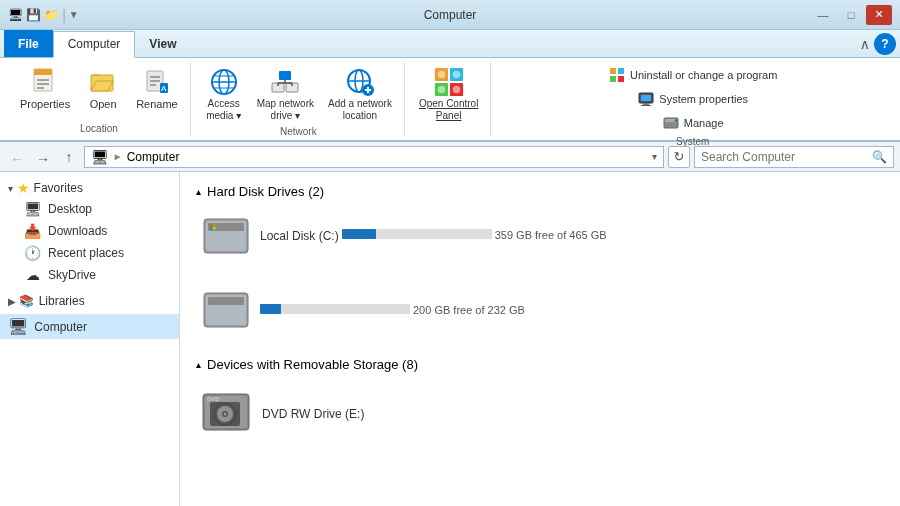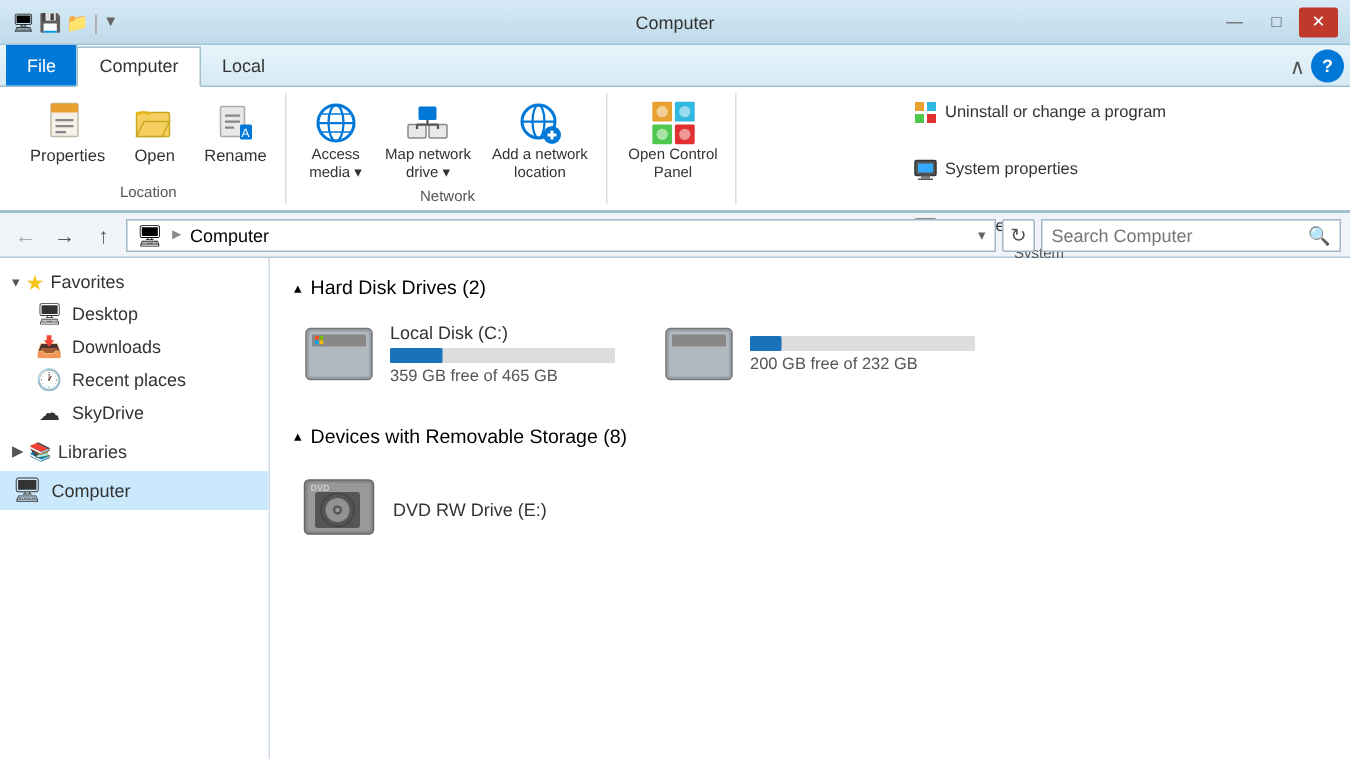--- a/index.html
+++ b/index.html
@@ -37,20 +37,21 @@
       border-bottom: 1px solid #a0c0d0;
     }
     .ribbon-tab {
       padding: 4px 14px;
       font-size: 12px;
       cursor: pointer;
       color: #333;
       height: 100%;
       display: flex;
       align-items: center;
+      font-weight: bold;
     }
     .ribbon-tab.active {
       background: white;
       border: 1px solid #a0c0d0;
       border-bottom: 1px solid white;
       margin-bottom: -1px;
       font-weight: 500;
     }
     .ribbon-tab.file {
       background: #0078d7;
@@ -120,21 +121,22 @@
       border-radius: 2px;
       font-size: 11px;
       color: #333;
       white-space: nowrap;
     }
     .ribbon-btn-small .icon-sm { font-size: 14px; width: 18px; height: 18px; display: flex; align-items: center; justify-content: center; }
     .ribbon-right-group {
       display: flex;
       flex-direction: column;
       justify-content: center;
-      gap: 16px;
+      gap: 2px;
+      align-items: center;
     }
 
     
     .address-bar {
       display: flex;
       align-items: center;
       background: #f0f4f8;
       height: 30px;
       padding: 0 6px;
       gap: 4px;
@@ -245,21 +247,21 @@
     }
     .drive-item {
       display: flex;
       align-items: center;
       gap: 10px;
       padding: 6px;
       border-radius: 2px;
       cursor: pointer;
       min-width: 200px;
     }
-    .drive-info { display: flex; flex-direction: column; gap: 3px; }
+    .drive-info { display: flex; flex-direction: row; gap: 3px; }
     .drive-name { font-size: 12px; color: #333; font-weight: 500; }
     .drive-bar-bg { width: 150px; height: 10px; background: #ddd; border-radius: 1px; }
     .drive-bar { height: 10px; background: #1a72bb; border-radius: 1px; }
     .drive-free { font-size: 11px; color: #555; }
 
     .dvd-item {
       display: flex;
       align-items: center;
       gap: 10px;
       padding: 6px;
@@ -285,21 +287,21 @@
   <div class="window-controls">
     <button class="win-btn minimize">—</button>
     <button class="win-btn maximize">□</button>
     <button class="win-btn close">✕</button>
   </div>
 </div>
 
 <div class="ribbon-tabs">
   <div class="ribbon-tab file">File</div>
   <div class="ribbon-tab active">Computer</div>
-  <div class="ribbon-tab">Local</div>
+  <div class="ribbon-tab">View</div>
   <div class="ribbon-chevron">∧</div>
   <div class="ribbon-help">?</div>
 </div>
 
 <div class="ribbon">
 
   <div class="ribbon-group">
     <div class="ribbon-group-items">
       <div class="ribbon-btn">
         <div class="icon-area">
@@ -393,21 +395,21 @@
             <rect x="2" y="2" width="14" height="14" rx="1" fill="#e8a030"></rect>
             <rect x="18" y="2" width="14" height="14" rx="1" fill="#30b8e0"></rect>
             <rect x="2" y="18" width="14" height="14" rx="1" fill="#50c850"></rect>
             <rect x="18" y="18" width="14" height="14" rx="1" fill="#e03030"></rect>
             <circle cx="9" cy="9" r="4" fill="white" opacity="0.5"></circle>
             <circle cx="25" cy="9" r="4" fill="white" opacity="0.5"></circle>
             <circle cx="9" cy="25" r="4" fill="white" opacity="0.5"></circle>
             <circle cx="25" cy="25" r="4" fill="white" opacity="0.5"></circle>
           </svg>
         </div>
-        <span style="font-size:10px; text-align:center; line-height:1.2;">Open Control<br>Panel</span>
+        <span style="font-size:10px; text-align:center; line-height:1.2;text-decoration:underline;">Open Control<br>Panel</span>
       </div>
     </div>
   </div>
 
   <div class="ribbon-group" style="flex:1;">
     <div class="ribbon-right-group">
       <div class="ribbon-btn-small">
         <span class="icon-sm">
           <svg width="16" height="16" viewBox="0 0 16 16">
             <rect x="1" y="1" width="6" height="6" fill="#e8a030"></rect>

